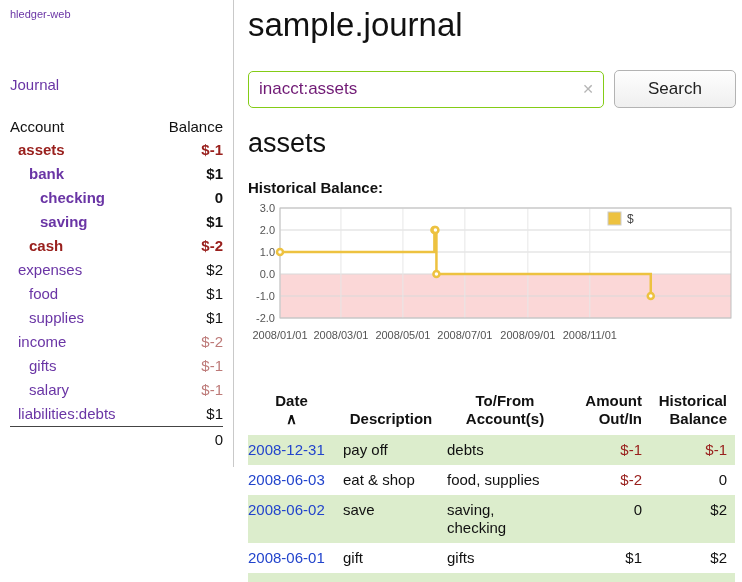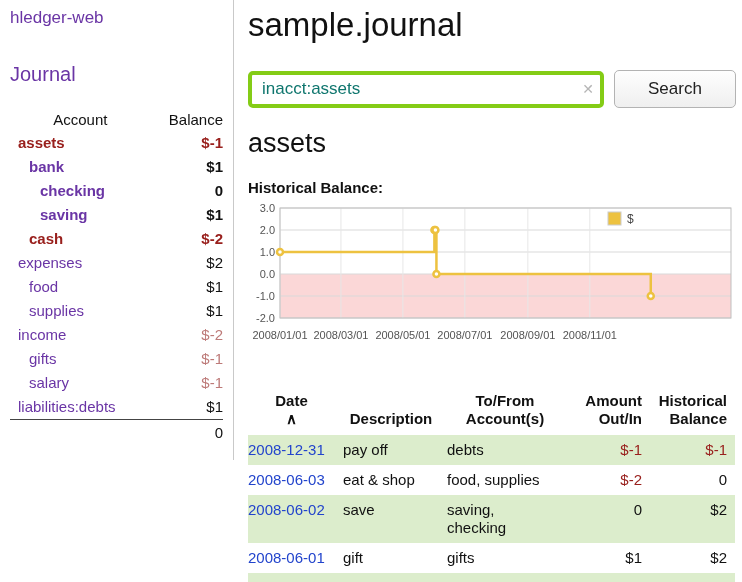--- a/index.html
+++ b/index.html
@@ -3,39 +3,39 @@
 <meta charset="utf-8">
 <style>
   html,body { margin:0; padding:0; background:#fff; color:#111;
               font-family:"Liberation Sans", sans-serif; }
   .page { width:742px; height:582px; overflow:hidden; display:flex; align-items:flex-start; box-sizing:border-box; }
 
   
   .sidebar { width:234px; flex:none; box-sizing:border-box; border-right:1px solid #c9c9c9;
              padding:8px 10px 14px 10px; }
   .sidebar a { color:var(--purple,#6a35a5); text-decoration:none; cursor:pointer; }
-  .app-title { display:block; font-size:17px; }
-  .sidebar nav { margin-top:35px; font-size:20px; }
+  .app-title { display:block; font-size:11px; }
+  .sidebar nav { margin-top:56px; font-size:15px; }
   table.accounts { width:100%; border-collapse:collapse; margin-top:22px; font-size:15px; }
-  table.accounts th { font-weight:400; text-align:center; padding:3px 0; }
+  table.accounts th { font-weight:400; text-align:left; padding:3px 0; }
   table.accounts th.bal-h { text-align:right; }
   table.accounts td { padding:3px 0; line-height:18px; }
   table.accounts td.bal { text-align:right; white-space:nowrap; }
   tr.strong { font-weight:bold; }
   .neg-strong { color:var(--neg,#99201d) !important; }
   .neg-soft { color:var(--negsoft,#bd7a78) !important; }
   tr.total-row td { border-top:1px solid #444; text-align:right; padding:4px 0; }
 
   
   main { flex:1; box-sizing:border-box; padding:2px 7px 0 14px; }
   h1 { font-size:33px; font-weight:400; margin:4px 0 0 0; }
   .search-row { display:flex; align-items:center; gap:10px; margin-top:26px; }
   .search-box { position:relative; width:356px; }
-  .search-box input { width:100%; box-sizing:border-box; height:37px; border:4px solid #84cc16;
-                      border-radius:5px; font-size:17px; padding:0 30px 0 10px; color:#0f766e;
+  .search-box input { width:100%; box-sizing:border-box; height:37px; border:1px solid #84cc16;
+                      border-radius:5px; font-size:17px; padding:0 30px 0 10px; color:#701a75;
                       font-family:inherit; outline:none; }
   .clear { position:absolute; right:10px; top:50%; transform:translateY(-50%);
            color:#b5b5b5; font-size:14px; cursor:pointer; }
   .search-row button { height:38px; padding:0 33px; font-size:17px; color:#222;
                        border:1px solid #b3b3b3; border-radius:5px;
                        background:linear-gradient(#fefefe,#efefef); font-family:inherit; cursor:pointer; }
   .search-row button.help { padding:0 12px; }
   h2 { font-size:27px; font-weight:400; margin:20px 0 0 0; }
   .chart-label { font-weight:bold; font-size:15px; margin-top:20px; }
   .chart { margin-top:6px; }

